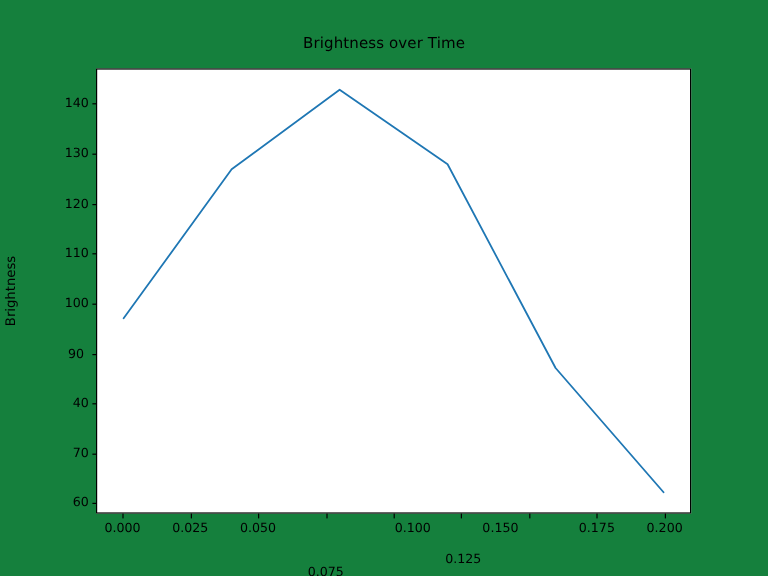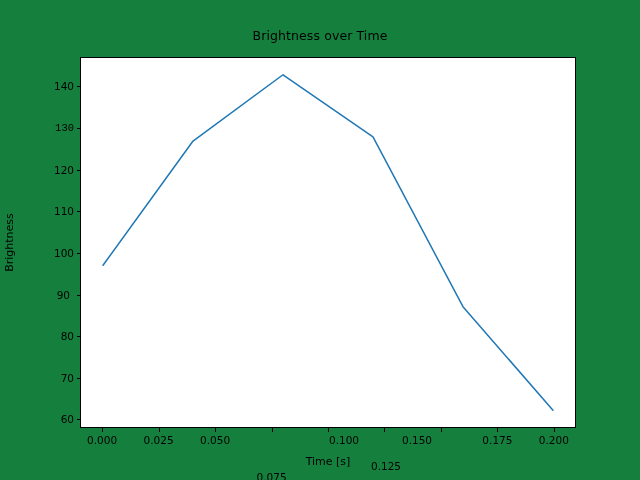--- a/index.html
+++ b/index.html
@@ -110,26 +110,26 @@
 
   <div id="chart-title">Brightness over Time</div>
 
   <div id="ylabel">
     <span>Brightness</span>
   </div>
 
   <div id="ytick-labels">
       <div class="tick-label ytick-label" style="top: 419.464px; left: 40px; width: 34px;">60</div>
       <div class="tick-label ytick-label" style="top: 377.825px; left: 40px; width: 34px;">70</div>
-      <div class="tick-label ytick-label" style="top: 336.187px; left: 40px; width: 34px;">80</div>
+      <div class="tick-label ytick-label" style="top: 336.187px; left: 40px; width: 34px;">40</div>
       <div class="tick-label ytick-label" style="top: 294.548px; left: 36px; width: 34px;">90</div>
       <div class="tick-label ytick-label" style="top: 252.91px; left: 40px; width: 34px;">100</div>
       <div class="tick-label ytick-label" style="top: 211.271px; left: 40px; width: 34px;">110</div>
       <div class="tick-label ytick-label" style="top: 169.632px; left: 40px; width: 34px;">120</div>
-      <div class="tick-label ytick-label" style="top: 127.994px; left: 40px; width: 34px; font-family: Liberation Mono, monospace;">130</div>
+      <div class="tick-label ytick-label" style="top: 127.994px; left: 40px; width: 34px;">130</div>
       <div class="tick-label ytick-label" style="top: 86.3552px; left: 40px; width: 34px;">140</div>
     </div>
   <div id="ytick-marks">
       <div class="tick-mark ytick-mark" style="top: 419.464px;"></div>
       <div class="tick-mark ytick-mark" style="top: 377.825px;"></div>
       <div class="tick-mark ytick-mark" style="top: 336.187px;"></div>
       <div class="tick-mark ytick-mark" style="top: 294.548px;"></div>
       <div class="tick-mark ytick-mark" style="top: 252.91px;"></div>
       <div class="tick-mark ytick-mark" style="top: 211.271px;"></div>
       <div class="tick-mark ytick-mark" style="top: 169.632px;"></div>
@@ -159,15 +159,14 @@
       <div class="tick-label xtick-label" style="left: 158.601px; top: 434px;">0.025</div>
       <div class="tick-label xtick-label" style="left: 215.067px; top: 434px;">0.050</div>
       <div class="tick-label xtick-label" style="left: 271.534px; top: 434px; margin-top: 37px;">0.075</div>
       <div class="tick-label xtick-label" style="left: 344px; top: 434px;">0.100</div>
       <div class="tick-label xtick-label" style="left: 386px; top: 434px; margin-top: 26px;">0.125</div>
       <div class="tick-label xtick-label" style="left: 417px; top: 434px;">0.150</div>
       <div class="tick-label xtick-label" style="left: 497.399px; top: 434px;">0.175</div>
       <div class="tick-label xtick-label" style="left: 553.865px; top: 434px;">0.200</div>
     </div>
 
-  <div id="xlabel">Time [s]</div>
 
 </div>
 
 </body></html>

